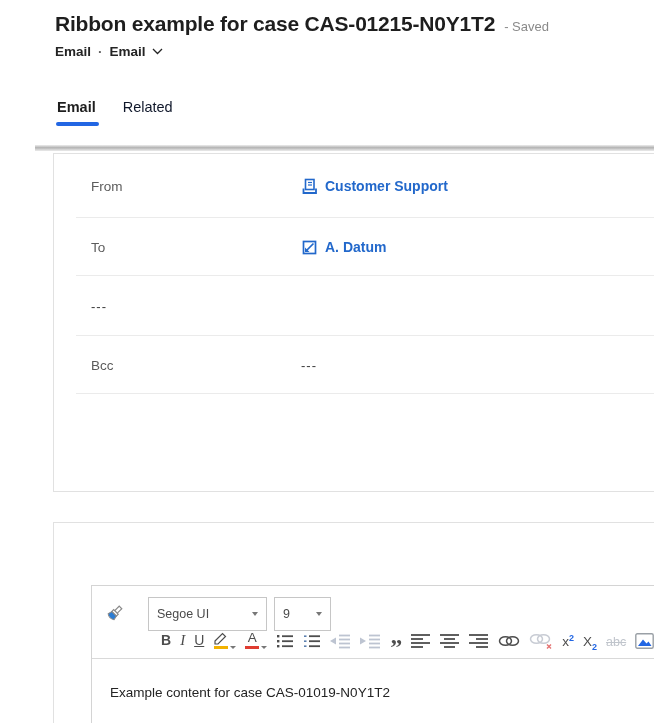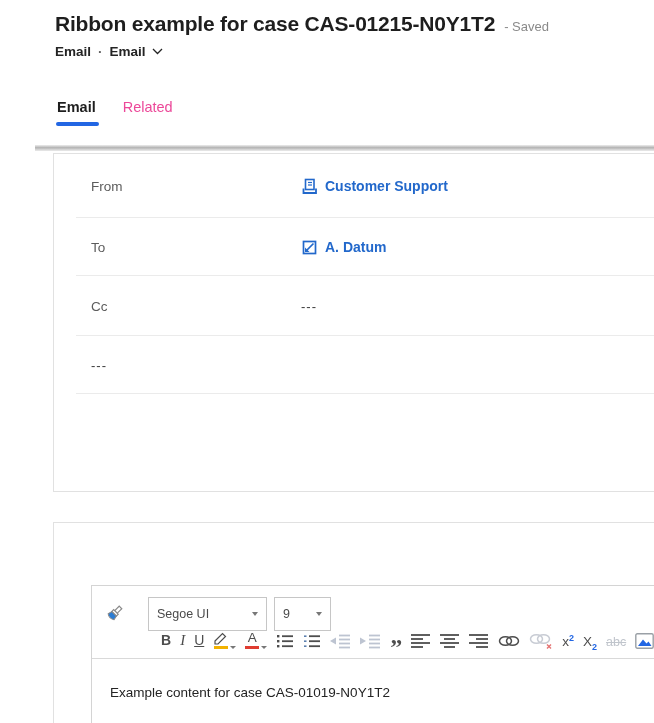--- a/index.html
+++ b/index.html
@@ -10,21 +10,21 @@
   
   #page-title { left:20px; top:12px; font-size:21px; font-weight:700; color:#1e1e1e; letter-spacing:-0.2px; white-space:nowrap; }
   #save-status { font-size:13px; font-weight:400; color:#8a8a8a; margin-left:9px; letter-spacing:0; }
   #subtitle { left:20px; top:44px; display:flex; align-items:center; gap:7px; font-size:13.5px; color:#242424; }
   .sub-bold { font-weight:700; }
   .dot-sep { color:#616161; font-weight:700; }
   #form-selector { display:flex; align-items:center; gap:6px; cursor:pointer; }
 
   
   #tabs { left:22px; top:99px; display:flex; gap:27px; }
-  .tab { font-size:14.5px; color:#ec4899; position:relative; padding-bottom:9px; cursor:pointer; }
+  .tab { font-size:14.5px; color:#0f172a; position:relative; padding-bottom:9px; cursor:pointer; }
   .tab.active { font-weight:700; color:#1e1e1e; }
   .tab.active .tab-underline { position:absolute; left:-1px; right:-3px; bottom:-2px; height:4px; border-radius:2px; background:#2266E3; }
 
   #page-divider { left:0; top:145px; width:654px; height:6px;
     background:linear-gradient(#ededed, #b3b3b3 45%, #d9d9d9 80%, #eaeaea); }
 
   
   #card1 { left:18px; top:153px; width:631px; height:339px; border:1px solid #e1e1e1; background:#fff; }
   .frow { position:relative; display:flex; align-items:center; padding-left:37px; }
   .frow .divline { position:absolute; left:22px; right:0; bottom:0; height:1px; background:#ebebeb; }
@@ -129,26 +129,26 @@
             <path d="M4 13 L8.5 13 L4 8.5 Z" fill="#2268cb"></path>
           </svg>
         </span>
         <span>A. Datum</span>
       </span>
     </div>
     <div class="divline"></div>
   </div>
 
   <div class="frow" style="height:60px;">
-    <div class="flabel">Cc</div>
     <div class="fvalue empty-val">---</div>
     <div class="divline"></div>
   </div>
 
   <div class="frow" style="height:58px;">
+    <div class="flabel">Bcc</div>
     <div class="fvalue empty-val">---</div>
     <div class="divline"></div>
   </div>
 
 </div>
 
 <div class="abs" id="card2">
   <div id="rte">
 
     <div id="rte-toolbar">

